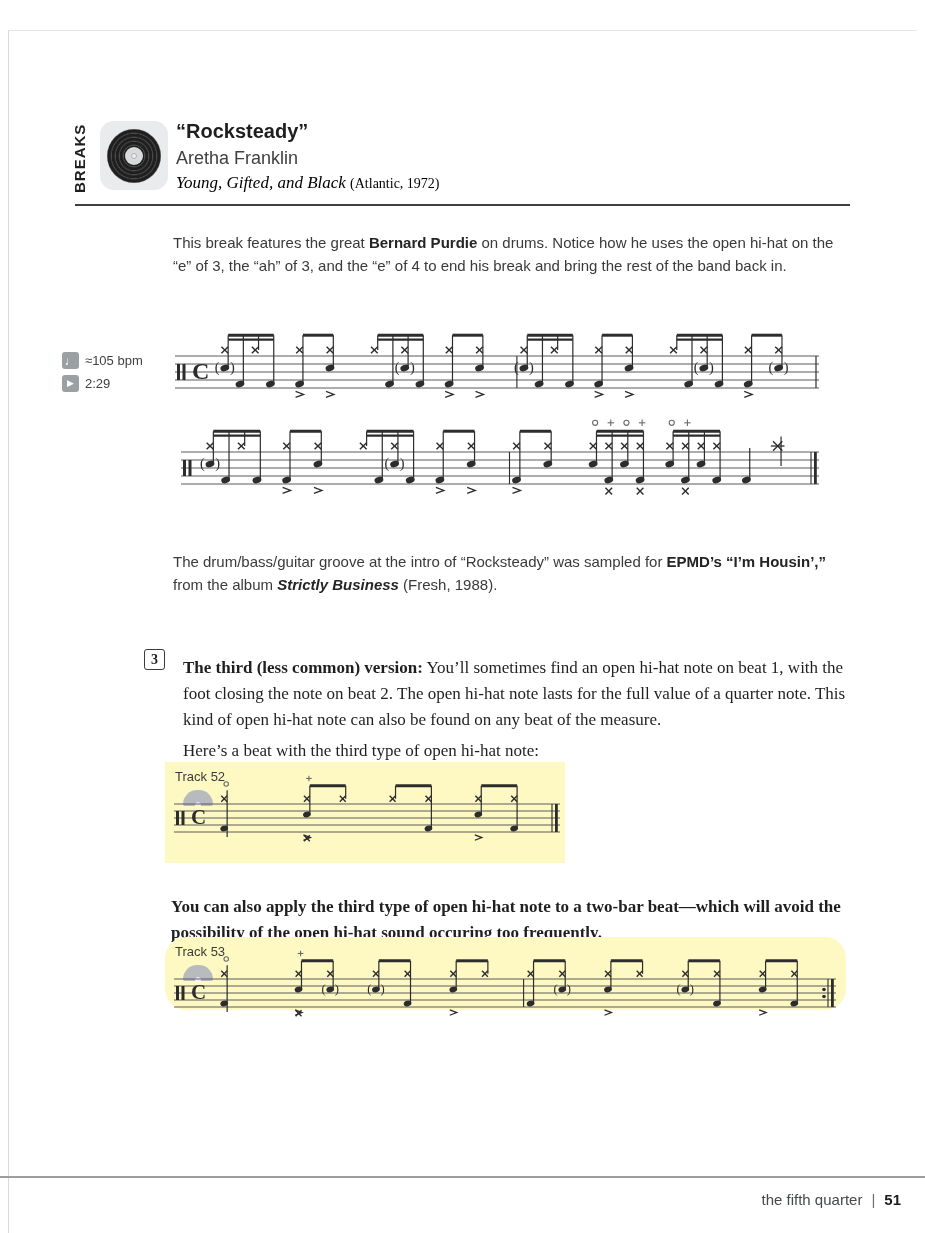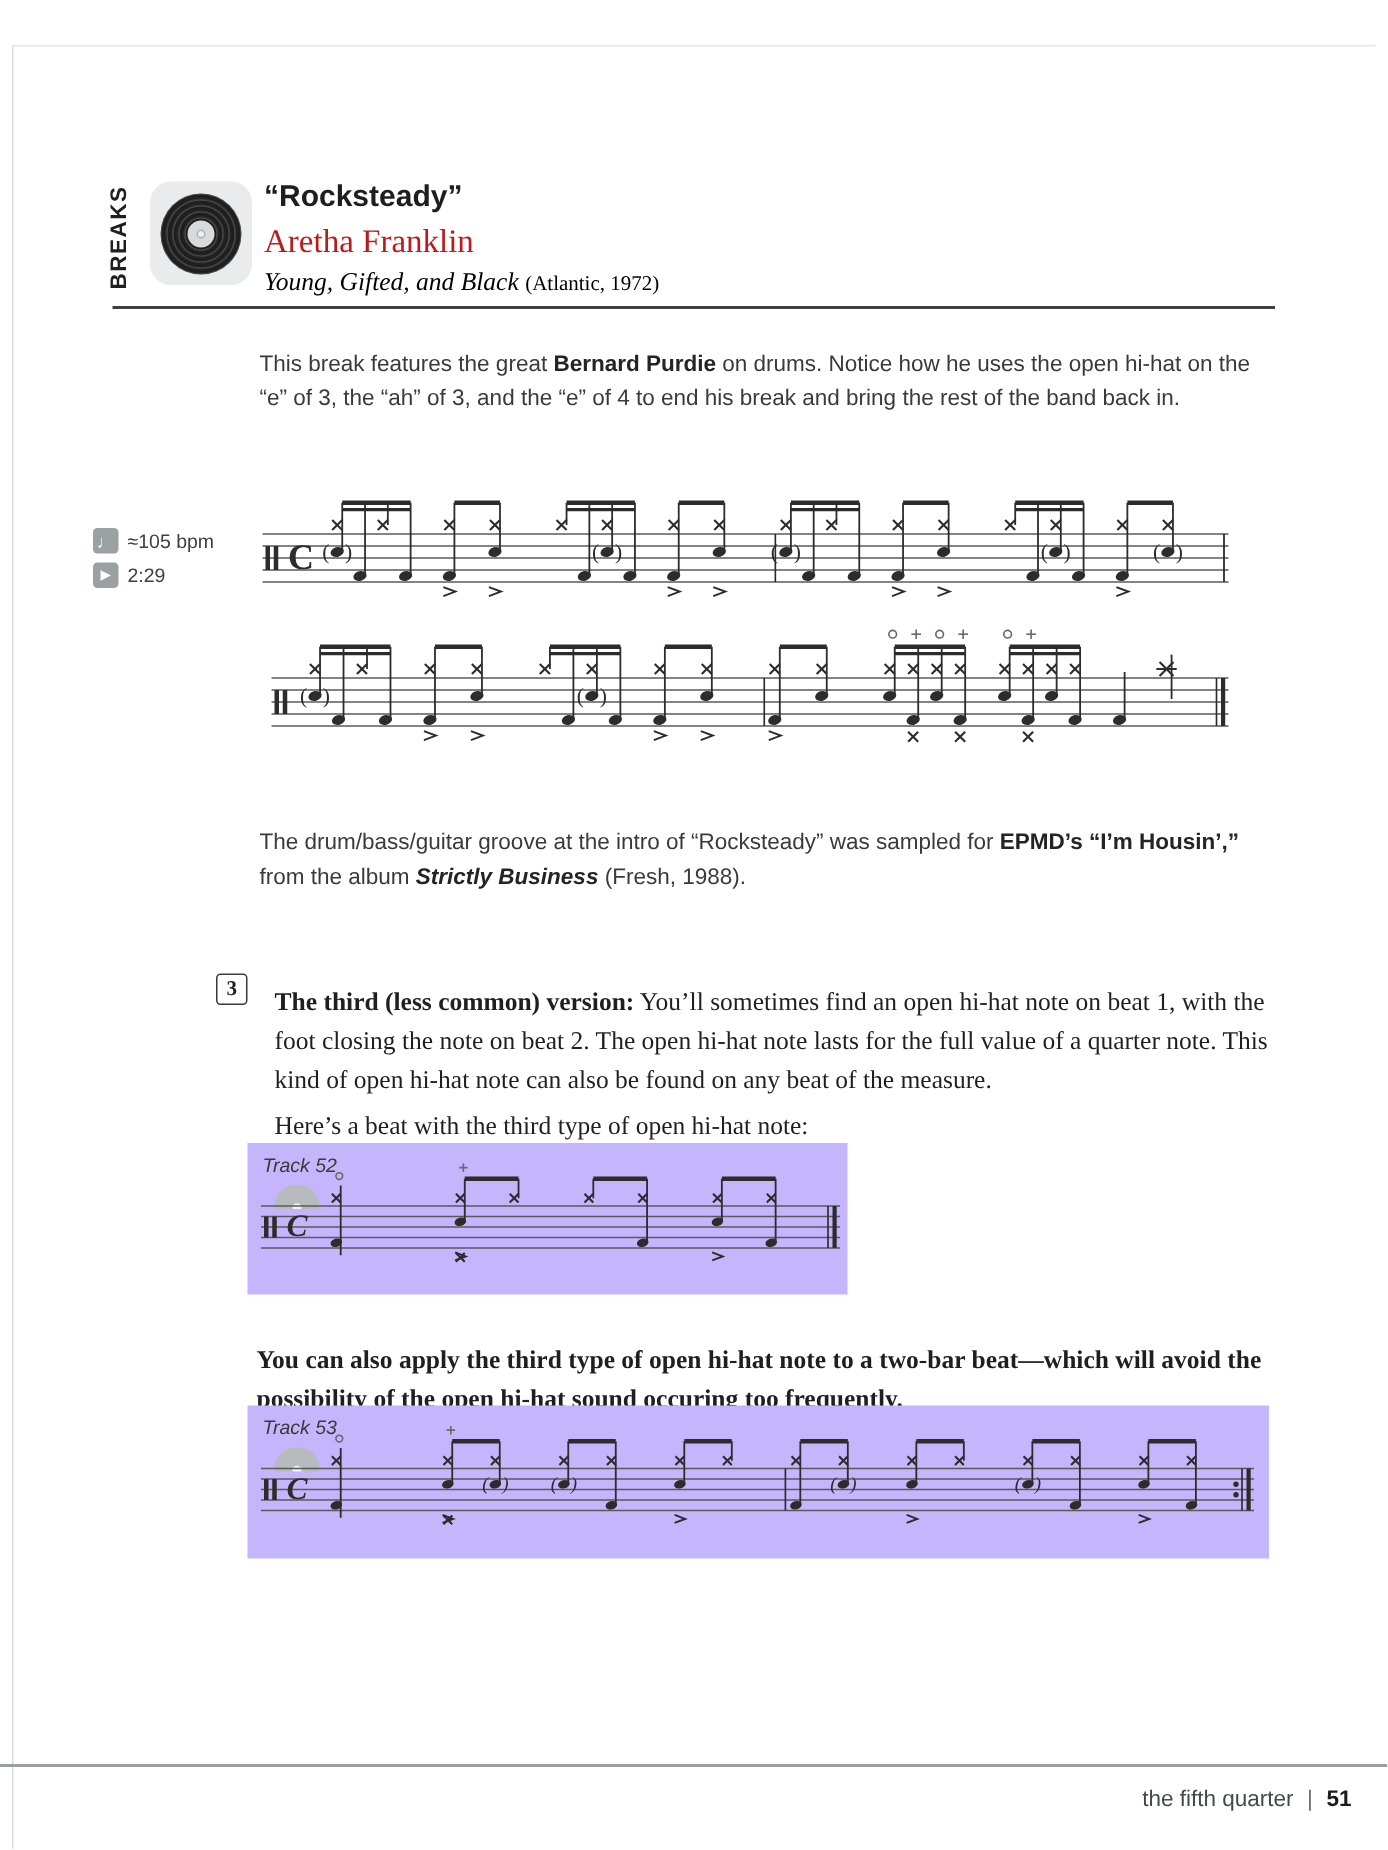--- a/index.html
+++ b/index.html
@@ -10,21 +10,21 @@
   
   .breaks-label{position:absolute;left:71px;top:123px;height:70px;writing-mode:vertical-rl;
                 transform:rotate(180deg);font-weight:bold;font-size:15px;letter-spacing:1px;color:#1f1f1f;}
   .record{position:absolute;left:100px;top:121px;width:68px;height:69px;background:#e9ebec;border-radius:14px;}
   .disc{position:absolute;left:7px;top:8px;width:54px;height:54px;border-radius:50%;
         background:repeating-radial-gradient(circle at 50% 50%, #1f1f1f 0 2px, #4a4a4a 2.5px, #1f1f1f 4px);}
   .dlabel{position:absolute;left:25px;top:26px;width:18px;height:18px;border-radius:50%;background:#d8dadb;}
   .dhole{position:absolute;left:31px;top:32px;width:6px;height:6px;border-radius:50%;background:#eceeef;border:1px solid #aeb1b2;box-sizing:border-box;}
   .header-text{position:absolute;left:176px;top:120px;}
   .song-title{font-size:20px;font-weight:bold;color:#1e1e1e;margin-bottom:5px;}
-  .artist{font-family:Liberation Serif, serif;font-size:22px;color:#b91c1c;margin-bottom:4px;}
+  .artist{font-family:Liberation Sans, sans-serif;font-size:18px;color:#404040;margin-bottom:4px;}
   .album-line{font-family:"Liberation Serif",serif;font-size:17px;color:#000000;}
   .album-line .album{font-style:italic;}
   .album-line .album-details{font-size:14px;}
   .header-rule{position:absolute;left:75px;top:204px;width:775px;height:2px;background:#3f3f3f;}
   
   .sans-para{position:absolute;margin:0;font-size:15px;line-height:23px;color:#3a3a3a;}
   .sans-para b{color:#242424;}
   .serif-para{position:absolute;margin:10px;font-family:"Liberation Serif",serif;font-size:17px;line-height:26px;color:#1f1f1f;}
   .intro{left:173px;top:231px;width:676px;}
   .sample{left:173px;top:550px;width:676px;}
@@ -37,23 +37,23 @@
   
   .playback{position:absolute;left:62px;top:352px;}
   .pb-row{display:flex;align-items:center;gap:6px;margin-bottom:6px;}
   .chip{width:17px;height:17px;border-radius:3px;background:#9ba0a3;color:#fff;display:flex;
         align-items:center;justify-content:center;font-size:12px;line-height:1;}
   .chip.play{font-size:9px;}
   .pb-text{font-size:13px;color:#404040;}
   
   .staff-svg{position:absolute;}
   
-  .track-panel{position:absolute;background:#c4b5fd;font-style:italic;}
+  .track-panel{position:absolute;background:#fef9c3;}
   .t52{left:165px;top:762px;width:400px;height:101px;}
-  .t53{left:165px;top:937px;width:681px;height:102px;}
+  .t53{left:165px;top:937px;width:681px;height:73px;border-radius:21px;}
   .track-label{position:absolute;left:10px;top:7px;font-size:13px;color:#3a3a3a;}
   .cd-icon{position:absolute;left:18px;top:28px;width:30px;height:16px;border-radius:15px 15px 2px 2px;
            background:radial-gradient(circle at 50% 95%, #f0f2f3 0 2.6px, #b7bbbe 3.4px 100%);}
   .panel-svg{position:absolute;left:6px;top:0;}
   
   .footer-rule{position:absolute;left:0;top:1176px;width:925px;height:2px;background:#9c9ea0;}
   .footer-text{position:absolute;top:1191px;right:24px;font-size:15px;color:#45494c;}
   .footer-text .sep{margin:0 9px;color:#6a6e71;}
   .footer-text b{color:#1c1c1c;}
 </style>

